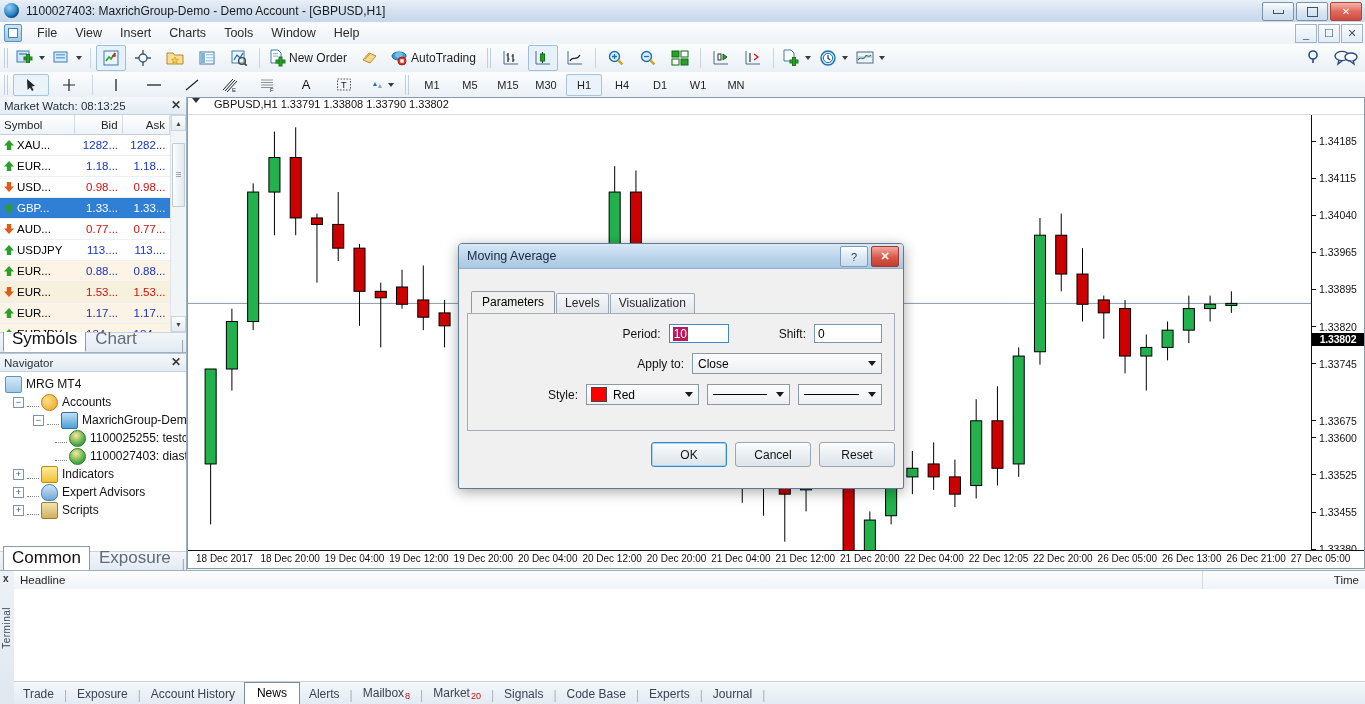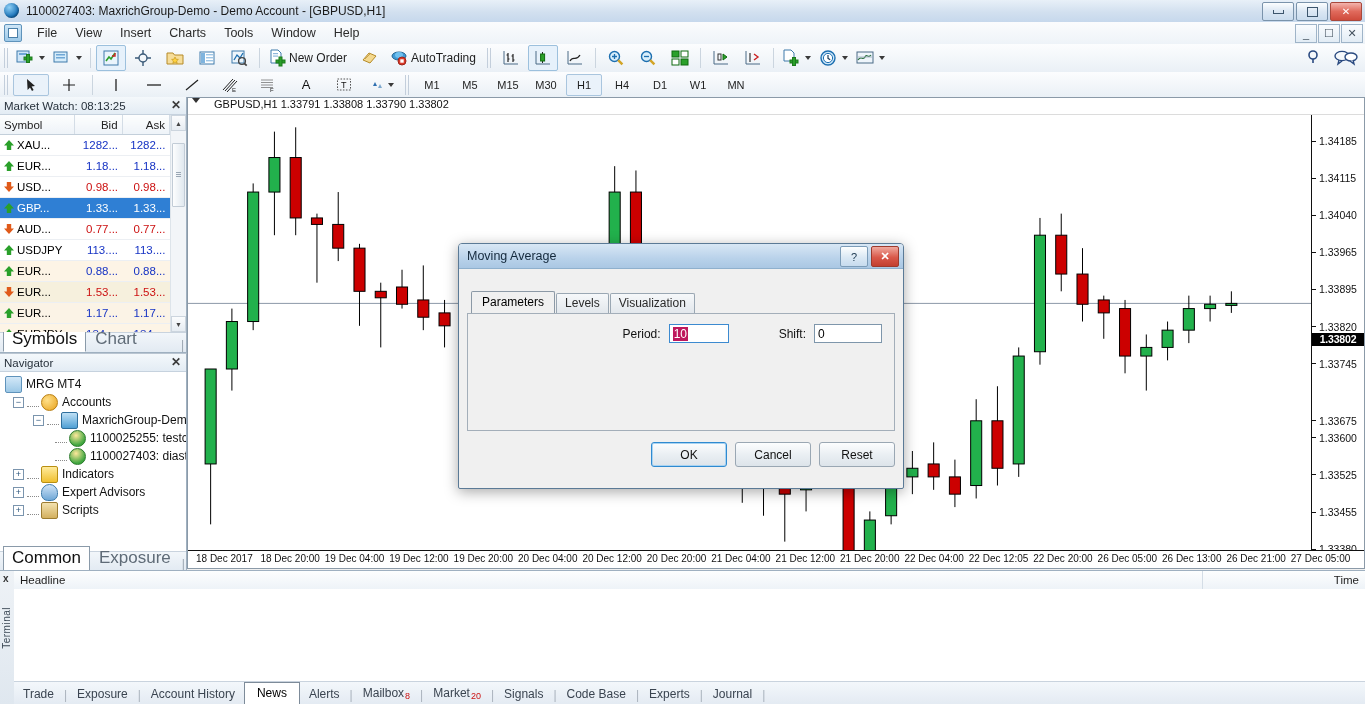--- a/index.html
+++ b/index.html
@@ -1025,21 +1025,52 @@
           <span class="dtext sel" style="width:60px;">
               <span class="v">10</span>
             </span>
           <span class="dlabel" style="margin-left:42px;">Shift:</span>
           <span class="dtext" style="width:68px;">
               <span>0</span>
             </span>
         </div>
 
 
-
+        <div class="drow">
+          <span class="dlabel">Apply to:</span>
+          <span class="dsel" style="width:190px;">
+            <span>Close</span>
+            <span class="dd">
+                <i></i>
+              </span>
+          </span>
+        </div>
+
+        <div class="drow" style="justify-content:flex-start;padding-left:68px;">
+          <span class="dlabel">Style:</span>
+          <span class="dsel" style="width:124px;padding-left:4px;">
+            <span class="swatch"></span>
+            <span>Red</span>
+            <span class="dd">
+                <i></i>
+              </span>
+          </span>
+          <span class="dsel" style="width:92px;">
+            <span class="lineprev"></span>
+            <span class="dd">
+                <i></i>
+              </span>
+          </span>
+          <span class="dsel" style="width:92px;">
+            <span class="lineprev"></span>
+            <span class="dd">
+                <i></i>
+              </span>
+          </span>
+        </div>
 
       </div>
       <div class="dlg-foot">
         <div class="dbtnmain def">OK</div>
         <div class="dbtnmain">Cancel</div>
         <div class="dbtnmain">Reset</div>
       </div>
     </div>
   </div>
 

